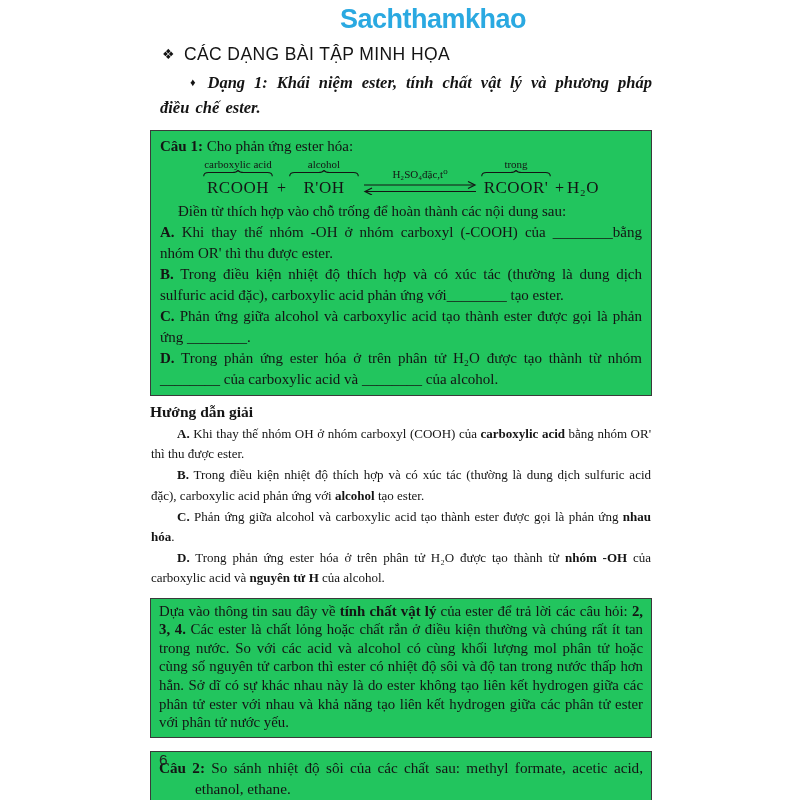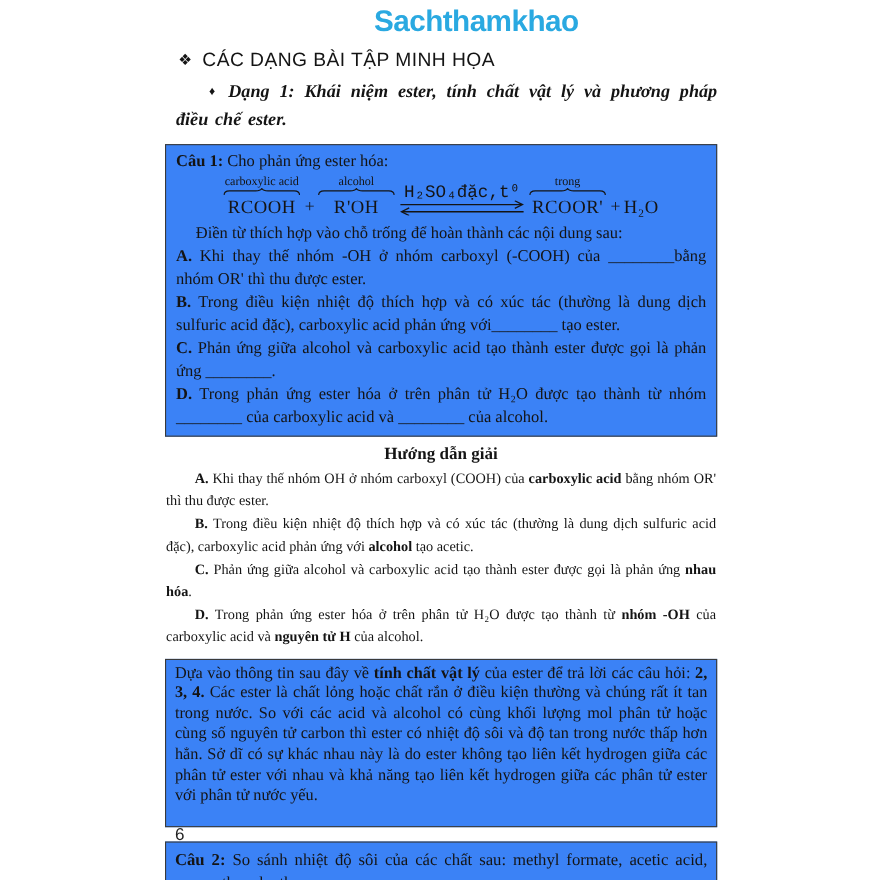--- a/index.html
+++ b/index.html
@@ -27,39 +27,39 @@
   .main-heading{
     font-family:"Liberation Sans","DejaVu Sans",sans-serif;font-weight:normal;
     font-size:17.5px;letter-spacing:0.4px;padding-left:12px;margin:0 0 4px 0;
   }
   .h-bullet{font-size:14px;margin-right:9px;position:relative;top:-1px;}
   .subheading{
     margin:6px 0 10px 10px;font-weight:bold;font-style:italic;font-size:16.5px;
     line-height:24px;text-align:justify;text-indent:30px;word-spacing:2px;
   }
   .s-bullet{font-size:11px;margin-right:9px;font-style:normal;position:relative;top:-2px;}
-  .box{border:1px solid #3a3a3a;background:#3b82f6;}
+  .box{border:1px solid #3a3a3a;background:#22c55e;}
   .q1box{padding:5px 9px 6px 9px;font-size:15px;}
   .q-head{margin:0;line-height:20px;}
   .fill-intro{margin:1px 0 0 0;line-height:20px;text-indent:18px;}
   .q-item{margin:1px 0 0 0;line-height:20.5px;text-align:justify;}
   
   .equation{display:flex;align-items:flex-end;width:max-content;margin:2px auto 3px auto;
     font-family:"Liberation Serif","DejaVu Serif",serif;}
   .eq-group{display:flex;flex-direction:column;align-items:center;}
   .eq-label{font-size:11px;line-height:12px;white-space:nowrap;}
   .brace{display:block;width:100%;height:7px;}
   .eq-formula{font-size:17px;line-height:21px;letter-spacing:0.5px;white-space:nowrap;}
   .eq-plus{font-size:16px;line-height:21px;margin:0 3px 0 4px;}
   .eq-arrow{display:flex;flex-direction:column;align-items:center;margin:0 3px 3px 3px;}
-  .eq-cond{font-size:16px;line-height:13px;white-space:nowrap;font-family:Liberation Mono, monospace;}
+  .eq-cond{font-size:11px;line-height:13px;white-space:nowrap;}
   .arrows{display:block;}
-  .sol-title{margin:7px 0 3px 0;text-align:center;font-size:15.5px;font-weight:bold;}
+  .sol-title{margin:7px 0 3px 0;font-size:15.5px;font-weight:bold;}
   .sol-item{margin:1px;line-height:20.2px;text-align:justify;text-indent:26px;font-size:13px;}
-  .infobox{margin-top:9px;padding:3px 8px 18px 8px;font-size:14.8px;line-height:18.6px;text-align:justify;}
+  .infobox{margin-top:9px;padding:3px 8px 5px 8px;font-size:14.8px;line-height:18.6px;text-align:justify;}
   .q2box{margin-top:13px;padding:5px 8px 7px 8px;font-size:15.2px;line-height:21px;}
   .q2-l1{margin:0;padding-left:36px;text-indent:-36px;text-align:justify;}
   .page-number{
     position:absolute;left:159px;top:751px;font-size:15.5px;
     font-family:"Liberation Sans","DejaVu Sans",sans-serif;color:#222;
   }
   b{font-weight:bold;}
 </style>
 </head>
 <body>
@@ -119,21 +119,21 @@
       <p class="fill-intro">Điền từ thích hợp vào chỗ trống để hoàn thành các nội dung sau:</p>
       <p class="q-item"><b>A.</b> <span>Khi thay thế nhóm -OH ở nhóm carboxyl (-COOH) của ________bằng nhóm OR' thì thu được ester.</span></p>
       <p class="q-item"><b>B.</b> <span>Trong điều kiện nhiệt độ thích hợp và có xúc tác (thường là dung dịch sulfuric acid đặc), carboxylic acid phản ứng với________ tạo ester.</span></p>
       <p class="q-item"><b>C.</b> <span>Phản ứng giữa alcohol và carboxylic acid tạo thành ester được gọi là phản ứng ________.</span></p>
       <p class="q-item"><b>D.</b> <span>Trong phản ứng ester hóa ở trên phân tử H₂O được tạo thành từ nhóm ________ của carboxylic acid và ________ của alcohol.</span></p>
     </div>
 
     <h2 class="sol-title">Hướng dẫn giải</h2>
 
     <p class="sol-item"><b>A.</b> <span>Khi thay thế nhóm OH ở nhóm carboxyl (COOH) của </span><b>carboxylic acid</b><span> bằng nhóm OR' thì thu được ester.</span><b></b><span></span></p>
-    <p class="sol-item"><b>B.</b> <span>Trong điều kiện nhiệt độ thích hợp và có xúc tác (thường là dung dịch sulfuric acid đặc), carboxylic acid phản ứng với </span><b>alcohol</b><span> tạo acetic.</span><b></b><span></span></p>
+    <p class="sol-item"><b>B.</b> <span>Trong điều kiện nhiệt độ thích hợp và có xúc tác (thường là dung dịch sulfuric acid đặc), carboxylic acid phản ứng với </span><b>alcohol</b><span> tạo ester.</span><b></b><span></span></p>
     <p class="sol-item"><b>C.</b> <span>Phản ứng giữa alcohol và carboxylic acid tạo thành ester được gọi là phản ứng </span><b>nhau hóa</b><span>.</span><b></b><span></span></p>
     <p class="sol-item"><b>D.</b> <span>Trong phản ứng ester hóa ở trên phân tử H₂O được tạo thành từ </span><b>nhóm -OH</b><span> của carboxylic acid và </span><b>nguyên tử H</b><span> của alcohol.</span></p>
 
     <div class="box infobox"><span>Dựa vào thông tin sau đây về </span><b>tính chất vật lý</b><span> của ester để trả lời các câu hỏi: </span><b>2, 3, 4.</b><span> Các ester là chất lỏng hoặc chất rắn ở điều kiện thường và chúng rất ít tan trong nước. So với các acid và alcohol có cùng khối lượng mol phân tử hoặc cùng số nguyên tử carbon thì ester có nhiệt độ sôi và độ tan trong nước thấp hơn hẳn. Sở dĩ có sự khác nhau này là do ester không tạo liên kết hydrogen giữa các phân tử ester với nhau và khả năng tạo liên kết hydrogen giữa các phân tử ester với phân tử nước yếu.</span></div>
 
     <div class="box q2box">
       <p class="q2-l1"><b>Câu 2:</b> <span>So sánh nhiệt độ sôi của các chất sau: methyl formate, acetic acid, ethanol, ethane.</span></p>
 
     </div>
 

